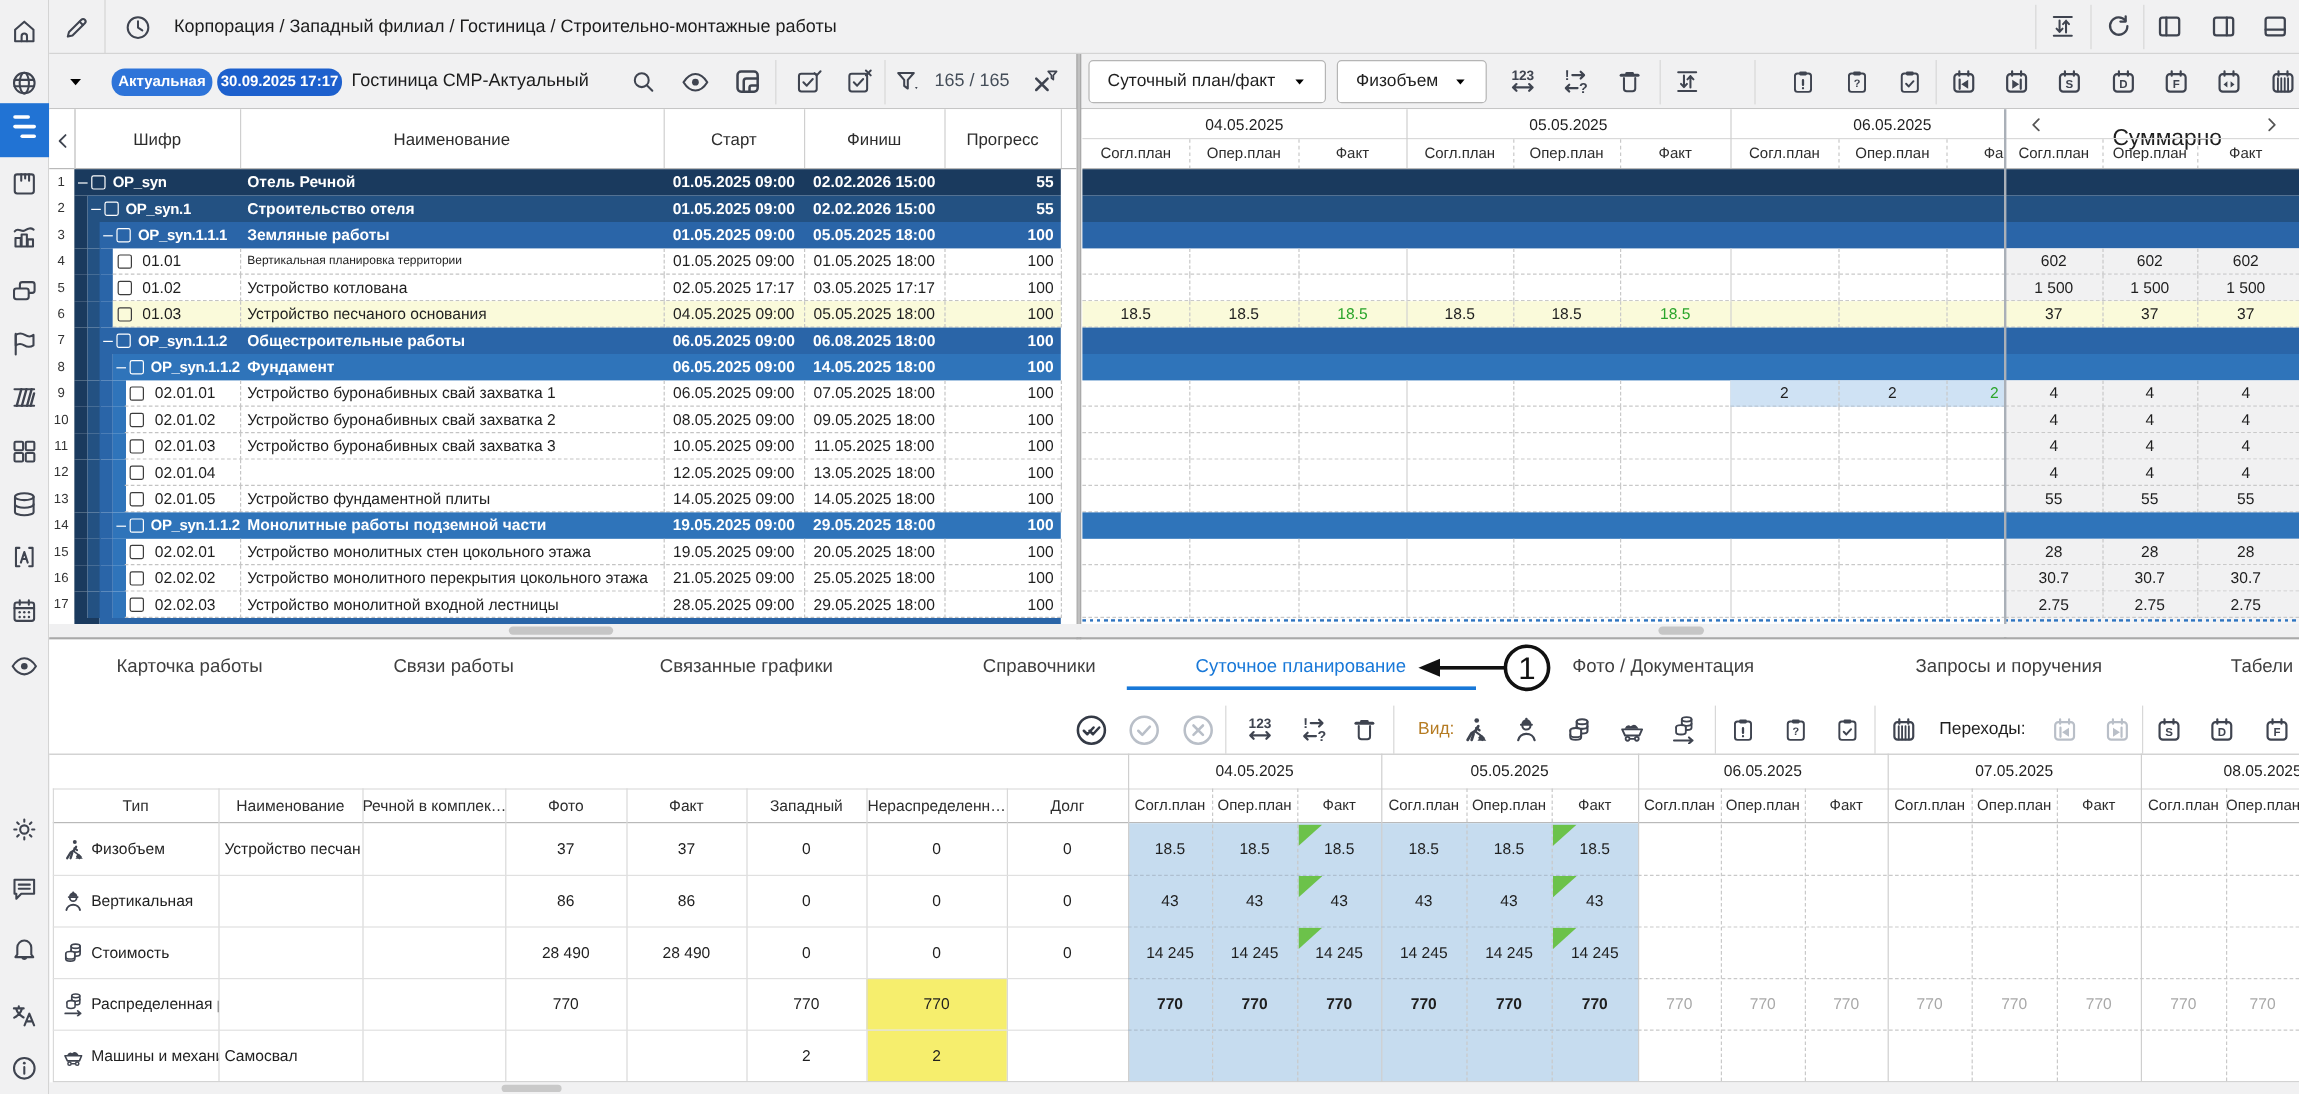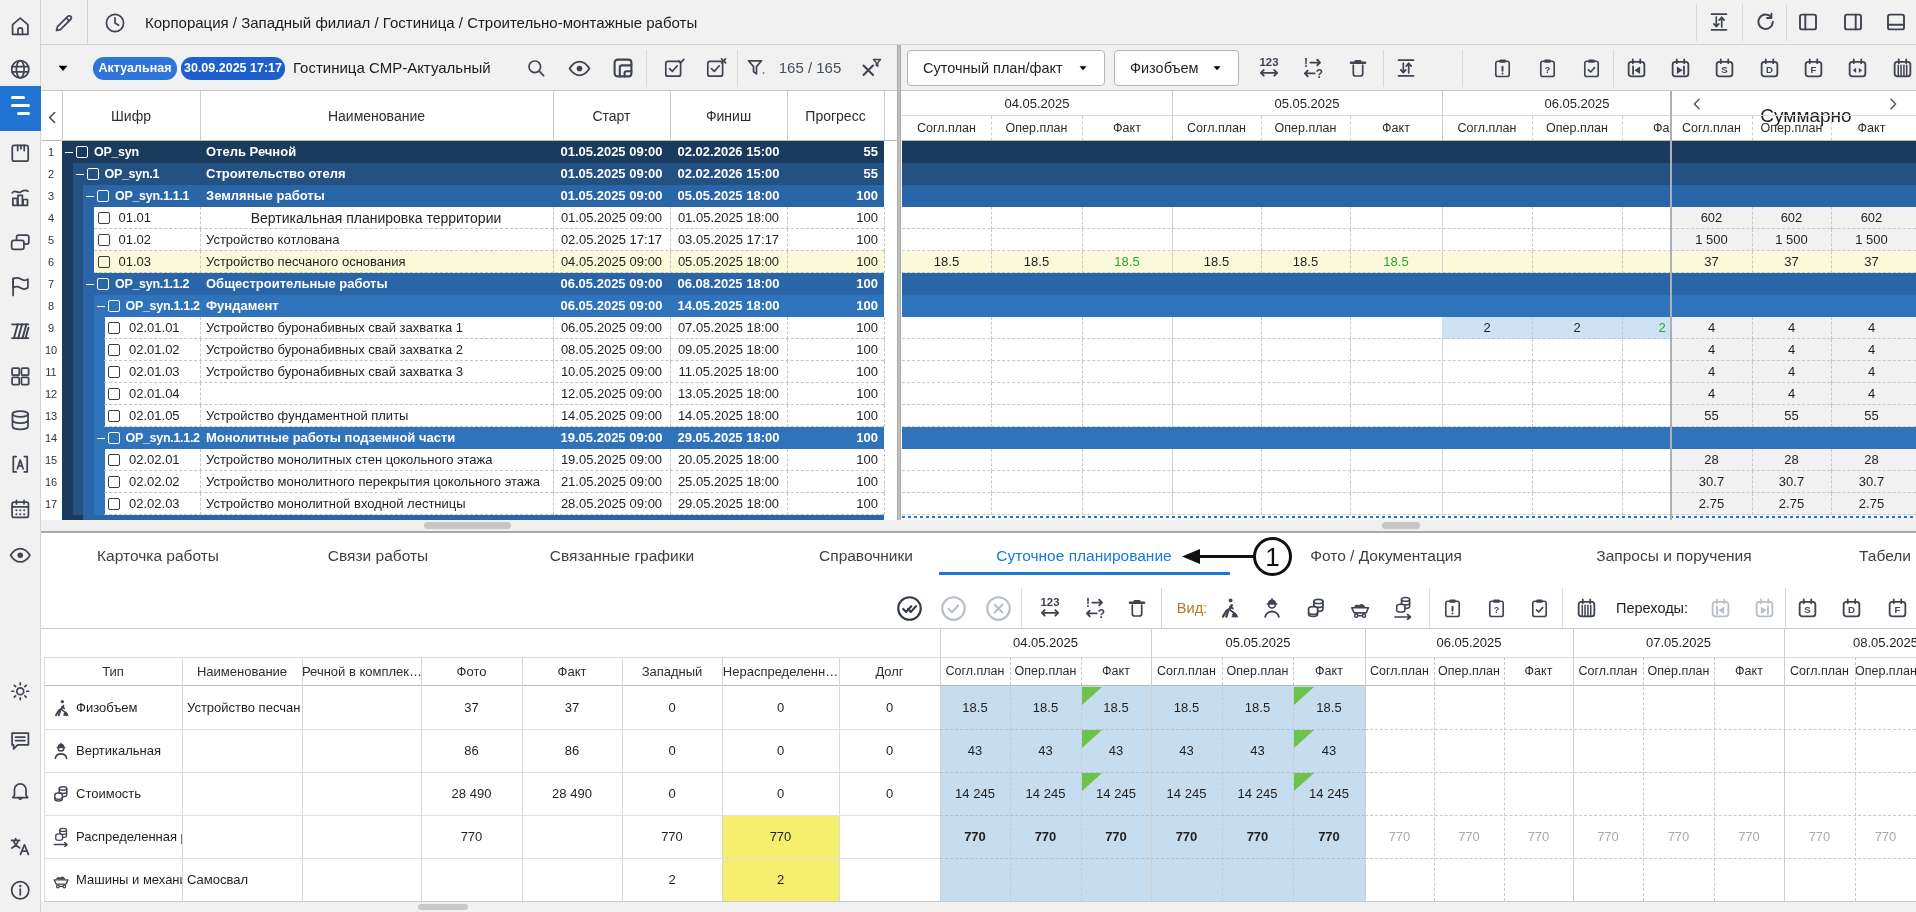--- a/index.html
+++ b/index.html
@@ -302,21 +302,21 @@
 <div class="ab tx" style="left:553px;top:185px;width:117px;height:22px;line-height:22px;font-size:13px;color:#fff;font-weight:bold">01.05.2025 09:00</div>
 <div class="ab tx" style="left:670px;top:185px;width:117px;height:22px;line-height:22px;font-size:13px;color:#fff;font-weight:bold">05.05.2025 18:00</div>
 <div class="ab tx" style="left:787px;top:185px;width:91px;height:22px;line-height:22px;font-size:13px;color:#fff;font-weight:bold;text-align:right">100</div>
 <div class="ab tx" style="left:41px;top:207px;width:20px;height:22px;line-height:22px;font-size:11px;color:#333">4</div>
 <div class="ab" style="left:62.0px;top:207px;width:11.0px;height:22px;background:#1a3a5e"></div>
 <div class="ab" style="left:72.5px;top:207px;width:11.0px;height:22px;background:#235182"></div>
 <div class="ab" style="left:83.0px;top:207px;width:11.0px;height:22px;background:#2a65a8"></div>
 <div class="ab" style="left:93.5px;top:207px;width:790.5px;height:22px;border-bottom:1px dashed #c3c3c3"></div>
 <div class="ab" style="left:97.5px;top:212px;width:12px;height:12px;border:1.4px solid #3c3c3c;border-radius:2px;background:transparent"></div>
 <div class="ab tx" style="left:118.5px;top:207px;width:150px;height:22px;line-height:22px;font-size:13px;text-align:left">01.01</div>
-<div class="ab tx" style="left:206px;top:207px;width:340px;height:22px;line-height:22px;font-size:14px;text-align:center">Вертикальная планировка территории</div>
+<div class="ab tx" style="left:206px;top:207px;width:340px;height:22px;line-height:22px;font-size:10px;text-align:left">Вертикальная планировка территории</div>
 <div class="ab tx" style="left:553px;top:207px;width:117px;height:22px;line-height:22px;font-size:13px">01.05.2025 09:00</div>
 <div class="ab tx" style="left:670px;top:207px;width:117px;height:22px;line-height:22px;font-size:13px">01.05.2025 18:00</div>
 <div class="ab tx" style="left:787px;top:207px;width:91px;height:22px;line-height:22px;font-size:13px;text-align:right">100</div>
 <div class="ab" style="left:200px;top:207px;width:1px;height:22px;border-left:1px dashed #c6c6c6"></div>
 <div class="ab" style="left:553px;top:207px;width:1px;height:22px;border-left:1px dashed #c6c6c6"></div>
 <div class="ab" style="left:670px;top:207px;width:1px;height:22px;border-left:1px dashed #c6c6c6"></div>
 <div class="ab" style="left:787px;top:207px;width:1px;height:22px;border-left:1px dashed #c6c6c6"></div>
 <div class="ab" style="left:884px;top:207px;width:1px;height:22px;border-left:1px dashed #c6c6c6"></div>
 <div class="ab tx" style="left:41px;top:229px;width:20px;height:22px;line-height:22px;font-size:11px;color:#333">5</div>
 <div class="ab" style="left:62.0px;top:229px;width:11.0px;height:22px;background:#1a3a5e"></div>
@@ -795,21 +795,21 @@
       <path d="M9.5 7 h9 M18.5 7 l-2.6-2.6 M18.5 7 l-2.6 2.6"></path>
       <path d="M13.5 17 h-9 M4.5 17 l2.6-2.6 M4.5 17 l2.6 2.6"></path>
       <text x="18" y="21" text-anchor="middle" font-size="11" font-weight="bold" fill="#3f4450" stroke="none" font-family="Liberation Sans">?</text>
     </svg>
 <svg class="ab" style="left:1125.0px;top:596.0px;" width="24" height="24" viewBox="0 0 24 24" fill="none" stroke="#3f4450" stroke-width="1.7" stroke-linecap="round" stroke-linejoin="round">
       <path d="M5 6.7 h14" stroke-width="2.6"></path>
       <path d="M9.5 5.2 h5" stroke-width="2.2"></path>
       <path d="M7.3 9 V17.7 a2.3 2.3 0 0 0 2.3 2.3 h4.8 a2.3 2.3 0 0 0 2.3-2.3 V9"></path>
     </svg>
 <div class="ab" style="left:1161px;top:588px;width:1px;height:40px;background:#d8d8d8"></div>
-<div class="ab tx" style="left:1172px;top:588px;width:40px;height:40px;line-height:40px;font-size:14.5px;color:#b57b22;text-align:center">Вид:</div>
+<div class="ab tx" style="left:1172px;top:588px;width:40px;height:40px;line-height:40px;font-size:14.5px;color:#b57b22;text-align:right">Вид:</div>
 <svg class="ab" style="left:1217.0px;top:596.0px;color:#3f4450" width="24" height="24" viewBox="0 0 24 24" fill="none" stroke="#3f4450" stroke-width="1.7" stroke-linecap="round" stroke-linejoin="round">
       <circle cx="13.6" cy="4.4" r="1.95" fill="currentColor" stroke="none"></circle>
       <path d="M6 20.6 L9.4 14.9 L12.4 13.1 L14.9 9.2" stroke-width="2.3"></path>
       <path d="M9.4 20.6 L11 15.6" stroke-width="2.3"></path>
       <path d="M13.2 10.6 L15.9 12.5" stroke-width="2"></path>
       <path d="M12 13.3 L18.4 18" stroke-width="1.7"></path>
       <path d="M16.8 16.1 l3.8 2.8 -2.1 2.9 -3.8-2.8 Z" fill="currentColor" stroke="none"></path>
       <path d="M14.2 21.2 h7.4 l-3.7-4.5 Z" fill="currentColor" stroke="none"></path>
     </svg>
 <svg class="ab" style="left:1260.0px;top:596.0px;color:#3f4450" width="24" height="24" viewBox="0 0 24 24" fill="none" stroke="#3f4450" stroke-width="1.7" stroke-linecap="round" stroke-linejoin="round">

